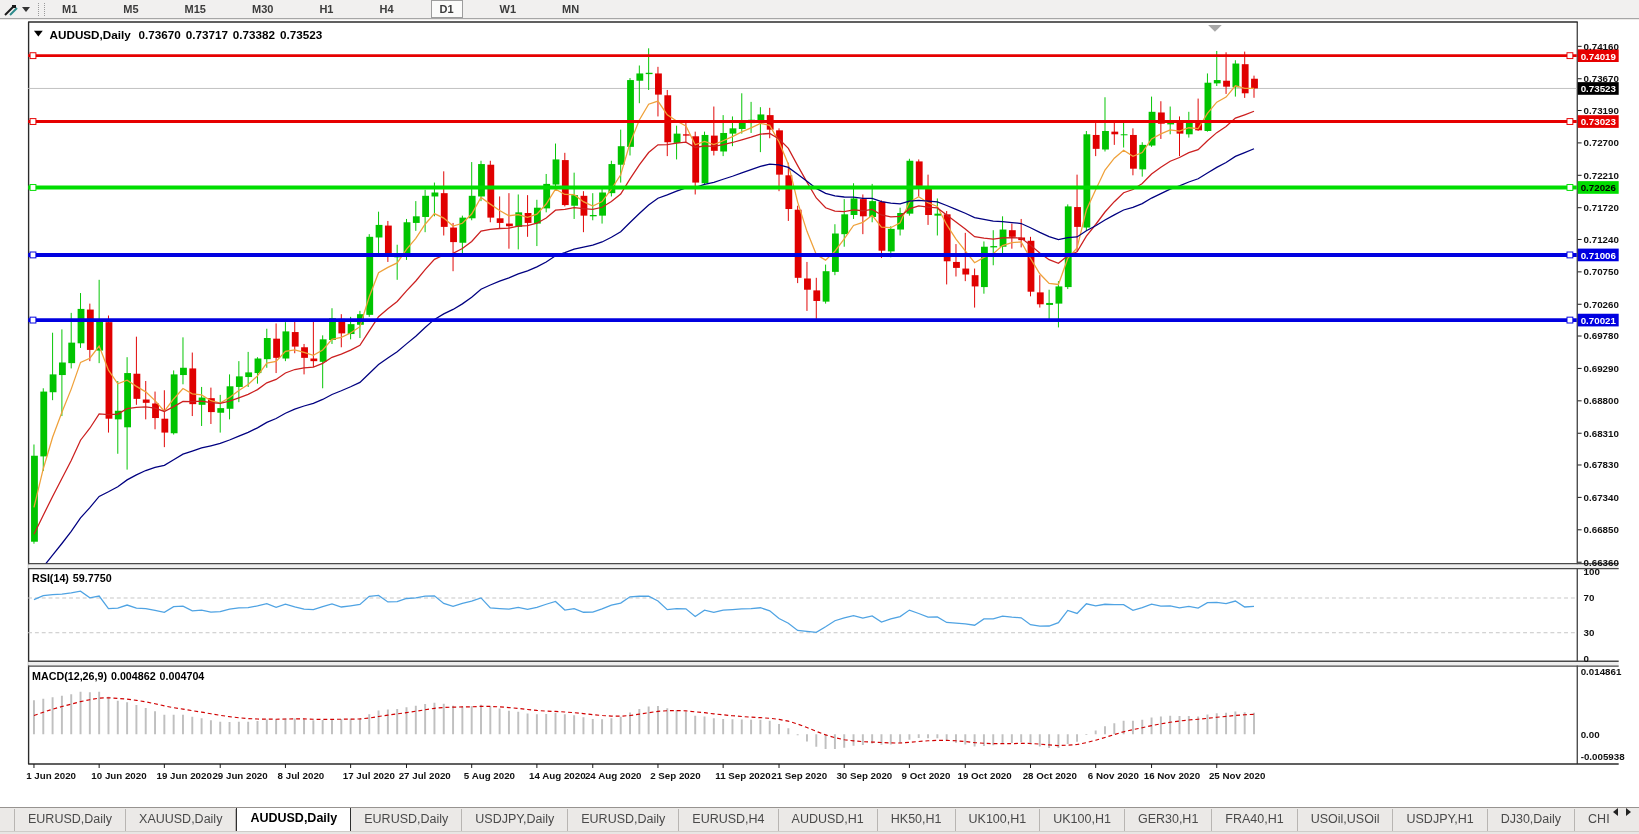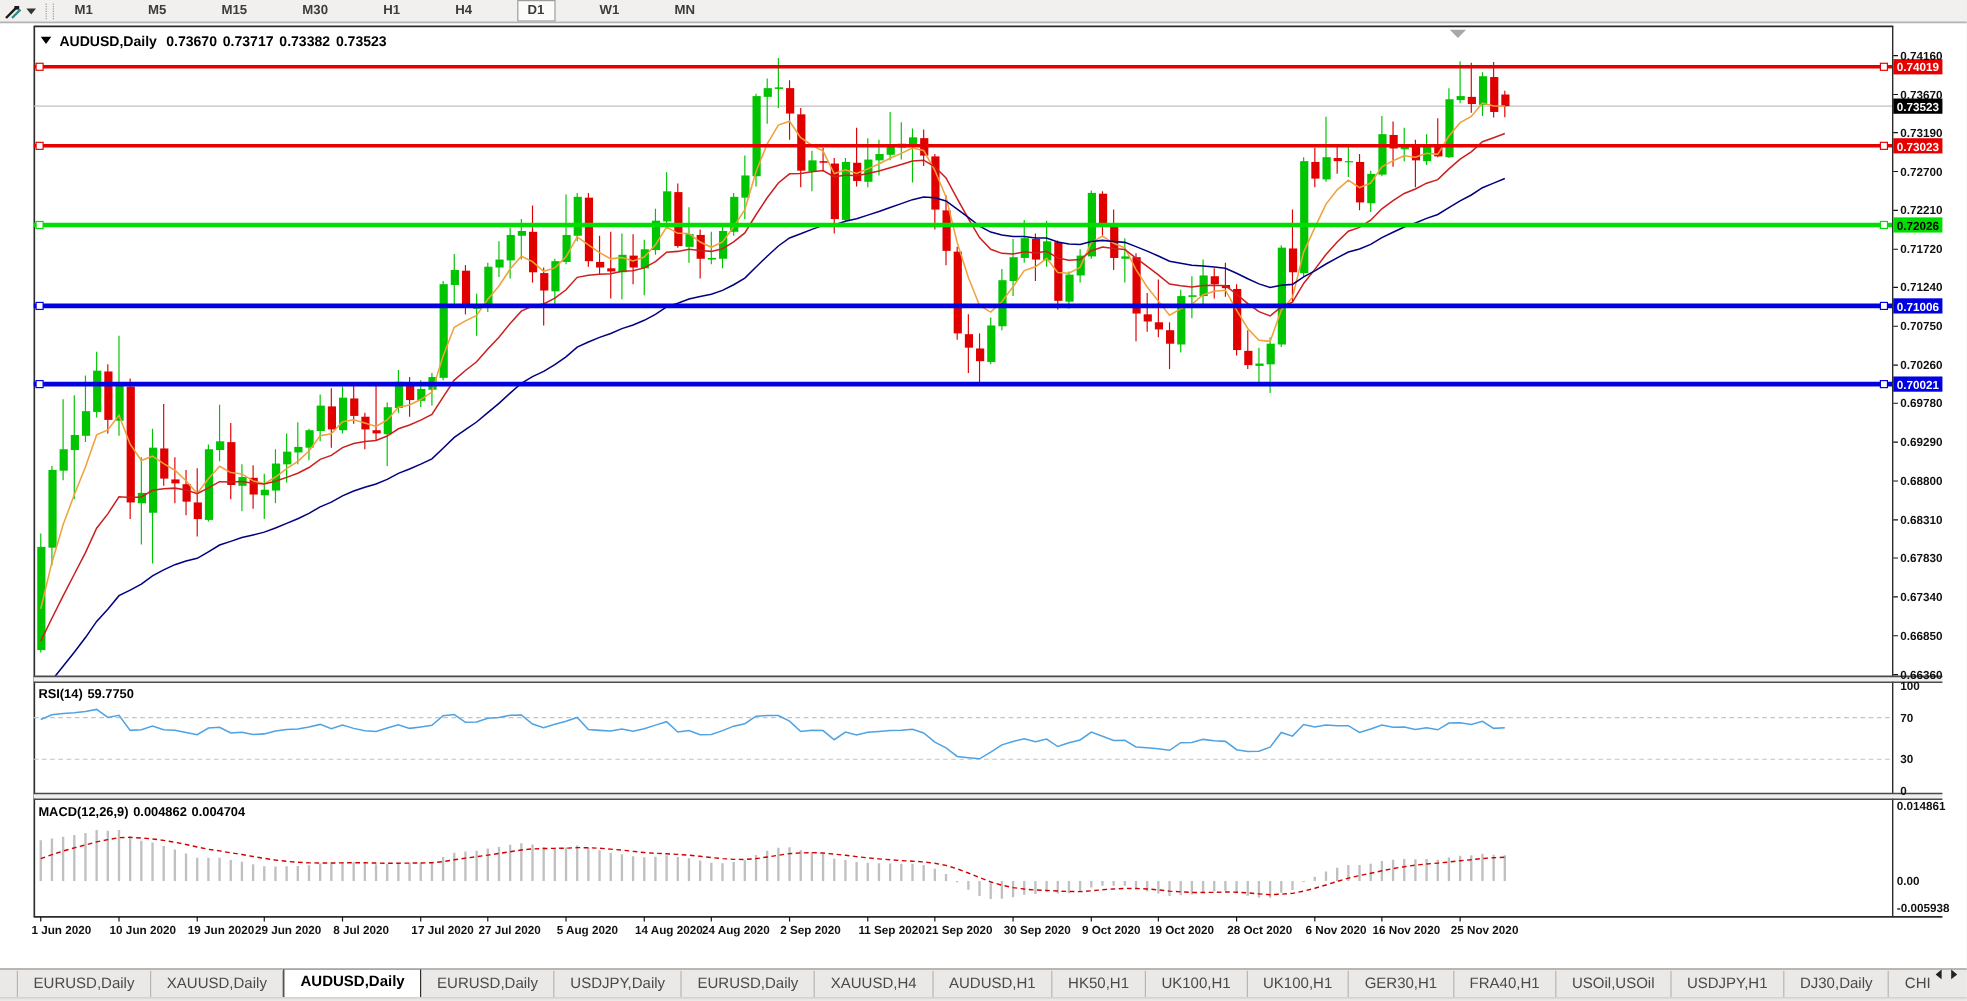--- a/index.html
+++ b/index.html
@@ -631,21 +631,21 @@
 </div>
 
 <div class="tabbar">
   <div id="tabs-list" class="tabs-list">
       <div class="tab">EURUSD,Daily</div>
       <div class="tab">XAUUSD,Daily</div>
       <div class="tab active">AUDUSD,Daily</div>
       <div class="tab">EURUSD,Daily</div>
       <div class="tab">USDJPY,Daily</div>
       <div class="tab">EURUSD,Daily</div>
-      <div class="tab">XAUUSD,H4</div>
+      <div class="tab">EURUSD,H4</div>
       <div class="tab">AUDUSD,H1</div>
       <div class="tab">HK50,H1</div>
       <div class="tab">UK100,H1</div>
       <div class="tab">UK100,H1</div>
       <div class="tab">GER30,H1</div>
       <div class="tab">FRA40,H1</div>
       <div class="tab">USOil,USOil</div>
       <div class="tab">USDJPY,H1</div>
       <div class="tab">DJ30,Daily</div>
       <div class="tab">CHINA300,H1</div>

